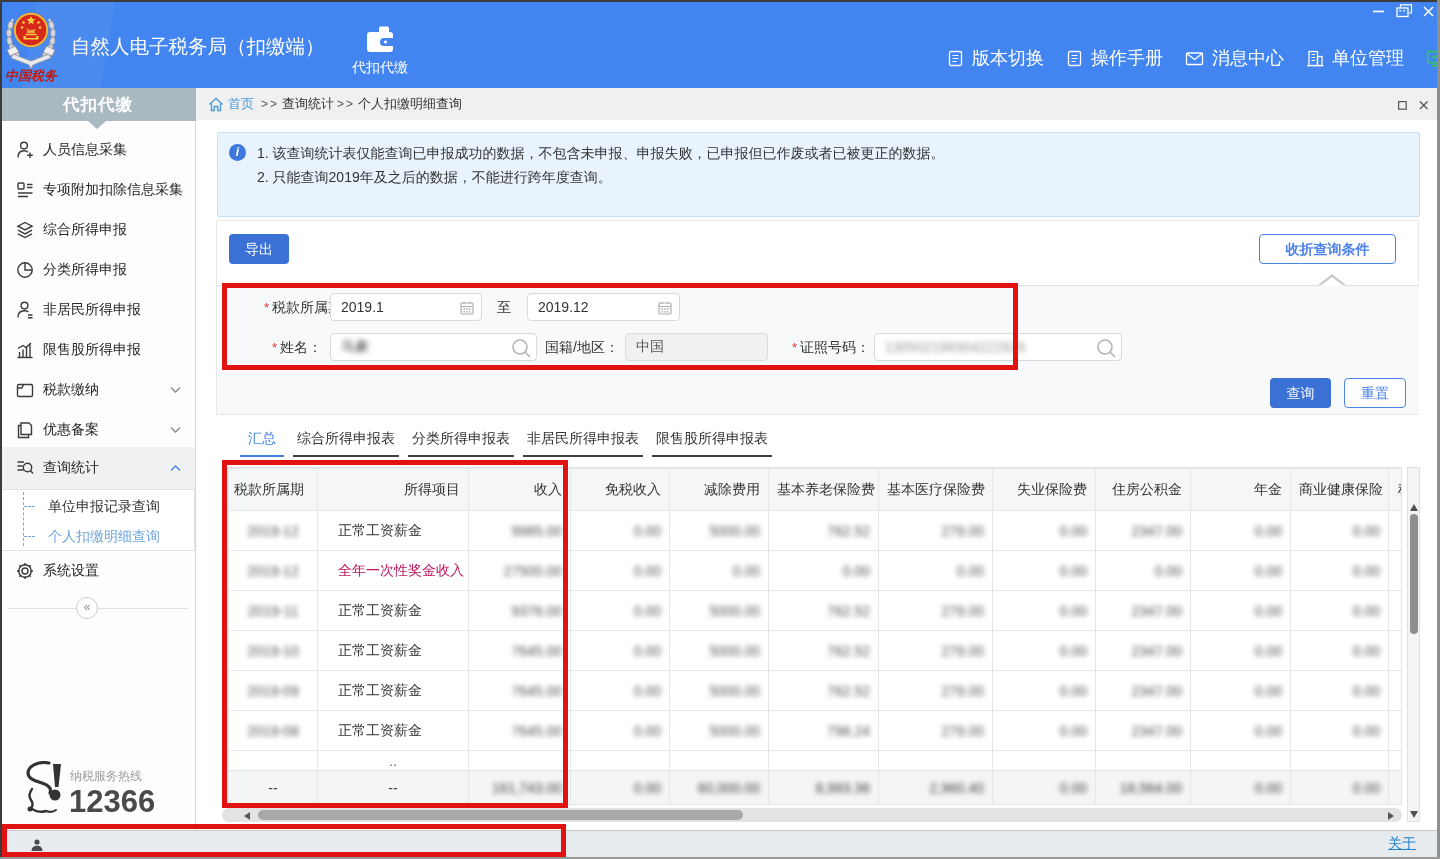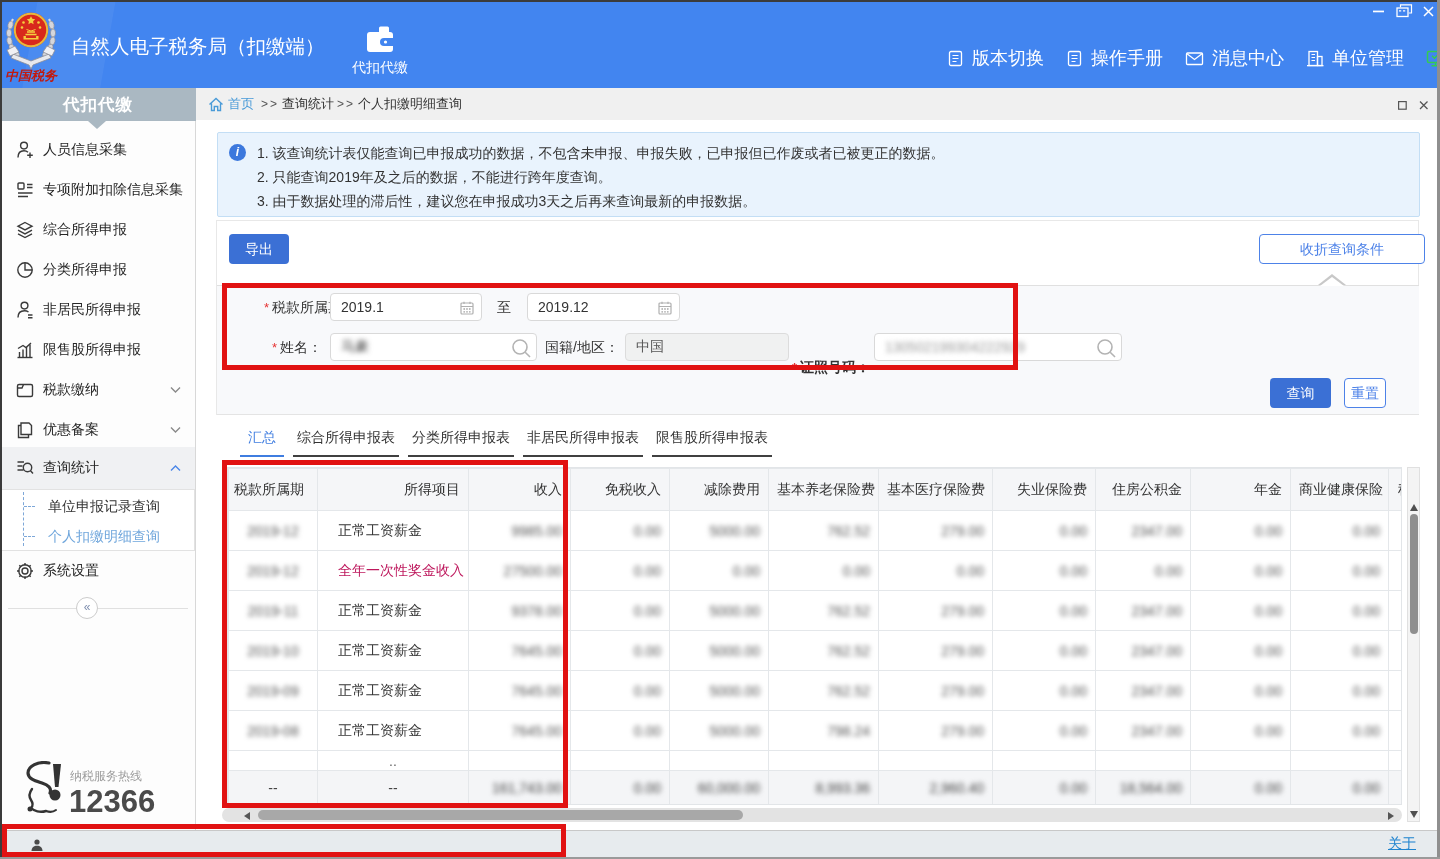--- a/index.html
+++ b/index.html
@@ -46,36 +46,36 @@
 
 #main{left:196px;top:120px;width:1244px;height:711px;background:#fff;}
 #infobox{left:21px;top:12px;width:1201px;height:83px;background:#e9f3fd;border:1px solid #c3def5;border-radius:2px;}
 #infobox .ic{position:absolute;left:11px;top:11px;width:17px;height:17px;border-radius:50%;background:#3c78dd;
  color:#fff;font-size:12px;font-weight:bold;text-align:center;line-height:17px;font-style:italic;}
 #infobox .l{position:absolute;left:39px;color:#333;font-size:14px;white-space:nowrap;height:16px;line-height:16px;}
 .btn{position:absolute;height:30px;border-radius:4px;font-size:14px;text-align:center;line-height:30px;box-sizing:border-box;}
 .btn.blue{background:#3b70d5;color:#fff;}
 .btn.white{background:#fff;color:#4d82e8;border:1px solid #4d82e8;line-height:28px;}
 #export{left:33px;top:114px;width:60px;}
-#fold{left:1063px;top:114px;width:166px;}
+#fold{left:1063px;top:114px;width:137px;font-weight:bold;}
 #caret{left:1122px;top:154px;width:0;height:0;border-left:14px solid transparent;border-right:14px solid transparent;border-bottom:11px solid #c8c8c8;z-index:3;}
 #caret2{left:1124px;top:156.5px;width:0;height:0;border-left:12px solid transparent;border-right:12px solid transparent;border-bottom:9.5px solid #fff;z-index:4;}
 #fpanel{left:21px;top:165px;width:1202px;height:130px;background:#f8f9fb;border-top:1px solid #e0e0e0;border-bottom:1px solid #e4e4e4;box-sizing:border-box;}
 .flabel{position:absolute;font-size:14px;color:#333;white-space:nowrap;}
 .fstar{color:#e63333;margin-right:3px;font-size:13px;}
 .finput{position:absolute;background:#fff;border:1px solid #d9d9d9;border-radius:4px;box-sizing:border-box;
  font-size:14px;color:#333;}
 .finput .v{position:absolute;left:10px;top:50%;transform:translateY(-50%);}
 .finput.dis{background:#f0f1f1;border-color:#dcdcdc;}
 #search{left:1074px;top:258px;width:61px;}
-#reset{left:1148px;top:258px;width:42px;}
+#reset{left:1148px;top:258px;width:62px;}
 
 #tabs{left:44px;top:306px;height:33px;font-size:14px;white-space:nowrap;}
 .tab{display:inline-block;vertical-align:top;height:29px;line-height:24px;padding:0 4px;margin-right:9px;
- color:#333;border-bottom:2px solid #404040;font-family:Liberation Serif, serif;}
+ color:#333;border-bottom:2px solid #404040;}
 .tab.on{color:#3f7de0;border-bottom-color:#3f7de0;padding:0 8px;}
 
 #tblwrap{left:31px;top:347px;width:1175px;height:338px;overflow:hidden;border:1px solid #e2e5e8;box-sizing:border-box;}
 table{border-collapse:collapse;table-layout:fixed;font-size:14px;width:1250px;}
 tr.part td{height:20px;}
 #totrow td{height:34px;}
 td,th{border:1px solid #e4e7ea;padding:0 8px;white-space:nowrap;overflow:hidden;box-sizing:border-box;}
 th{background:#f5f6f8;color:#333;font-weight:normal;height:42px;}
 td{height:40px;color:#555;}
 .num{text-align:right;}
@@ -320,21 +320,20 @@
     </svg>
     <div id="sftext1">纳税服务热线</div>
     <div id="sftext2">12366</div>
   </div>
 </div>
 <div class="abs" id="main">
   <div class="abs" id="infobox">
     <div class="ic">i</div>
     <div class="l" style="top:12px;">1. 该查询统计表仅能查询已申报成功的数据，不包含未申报、申报失败，已申报但已作废或者已被更正的数据。</div>
     <div class="l" style="top:36px;">2. 只能查询2019年及之后的数据，不能进行跨年度查询。</div>
-    <div class="l" style="top:60px;">3. 由于数据处理的滞后性，建议您在申报成功3天之后再来查询最新的申报数据。</div>
   </div>
   <div class="abs" style="left:20px;top:100px;width:1203px;height:195px;border:1px solid #e8e8e8;box-sizing:border-box;"></div>
   <div class="btn blue" id="export">导出</div>
   <div class="btn white" id="fold">收折查询条件</div>
   <div class="abs" id="fpanel"></div>
   <div class="abs" id="caret"></div>
   <div class="abs" id="caret2"></div>
   <div class="flabel" style="right:1084px;top:173px;line-height:28px;"><span class="fstar">*</span>税款所属期：</div>
   <div class="finput" style="left:134px;top:173px;width:152px;height:28px;">
       <span class="v">2019.1</span>
@@ -369,24 +368,24 @@
   </div>
   <div class="flabel" style="right:1118px;top:213px;line-height:28px;"><span class="fstar">*</span>姓名：</div>
   <div class="finput" style="left:134px;top:213px;width:207px;height:28px;">
       <span class="v blur" style="color:#444;">马豪</span>
     <svg style="position:absolute;right:4px;top:4px;" width="21" height="21" viewBox="0 0 21 21" fill="none" stroke="#b3b3b3" stroke-width="1.6">
         <circle cx="9" cy="9" r="7"></circle>
         <path d="M14.2 14.2 L19 19"></path>
       </svg>
   </div>
   <div class="flabel" style="left:349px;top:213px;line-height:28px;">国籍/地区：</div>
-  <div class="finput dis" style="left:429px;top:213px;width:164px;height:28px;">
+  <div class="finput dis" style="left:429px;top:213px;width:143px;height:28px;">
       <span class="v" style="color:#555;">中国</span>
     </div>
-  <div class="flabel" style="left:596px;top:227px;line-height:40px;font-weight:bold;"><span class="fstar">*</span>证照号码：</div>
+  <div class="flabel" style="left:596px;top:213px;line-height:28px;"><span class="fstar">*</span>证照号码：</div>
   <div class="finput" style="left:678px;top:213px;width:248px;height:28px;">
       <span class="v blur" style="color:#999;">130502199304222929</span>
     <svg style="position:absolute;right:4px;top:4px;" width="21" height="21" viewBox="0 0 21 21" fill="none" stroke="#b3b3b3" stroke-width="1.6">
         <circle cx="9" cy="9" r="7"></circle>
         <path d="M14.2 14.2 L19 19"></path>
       </svg>
   </div>
   <div class="btn blue" id="search">查询</div>
   <div class="btn white" id="reset">重置</div>
   <div class="abs" id="tabs">

